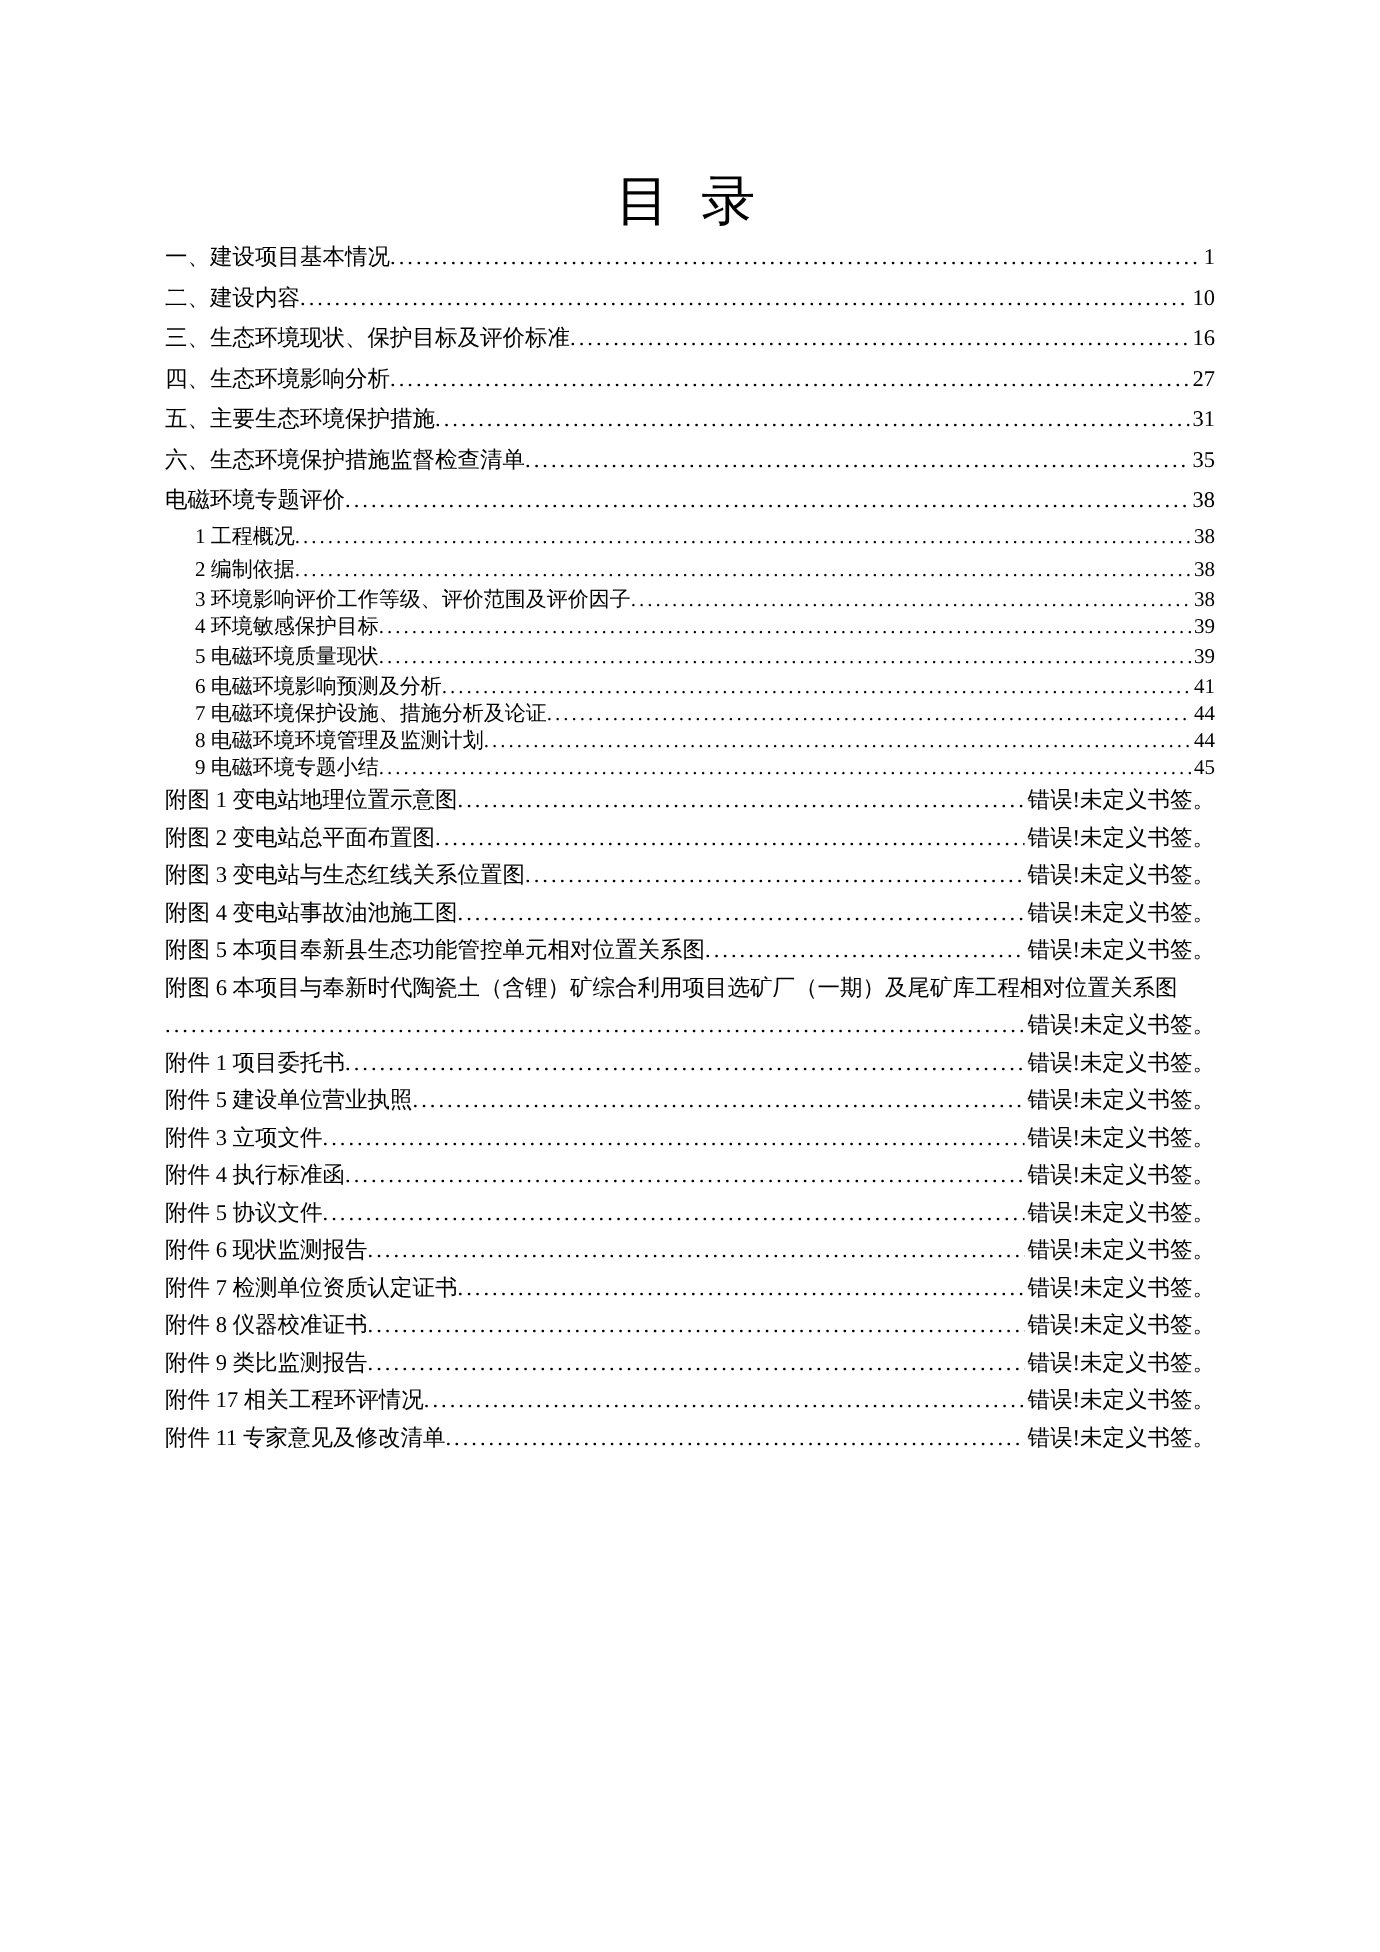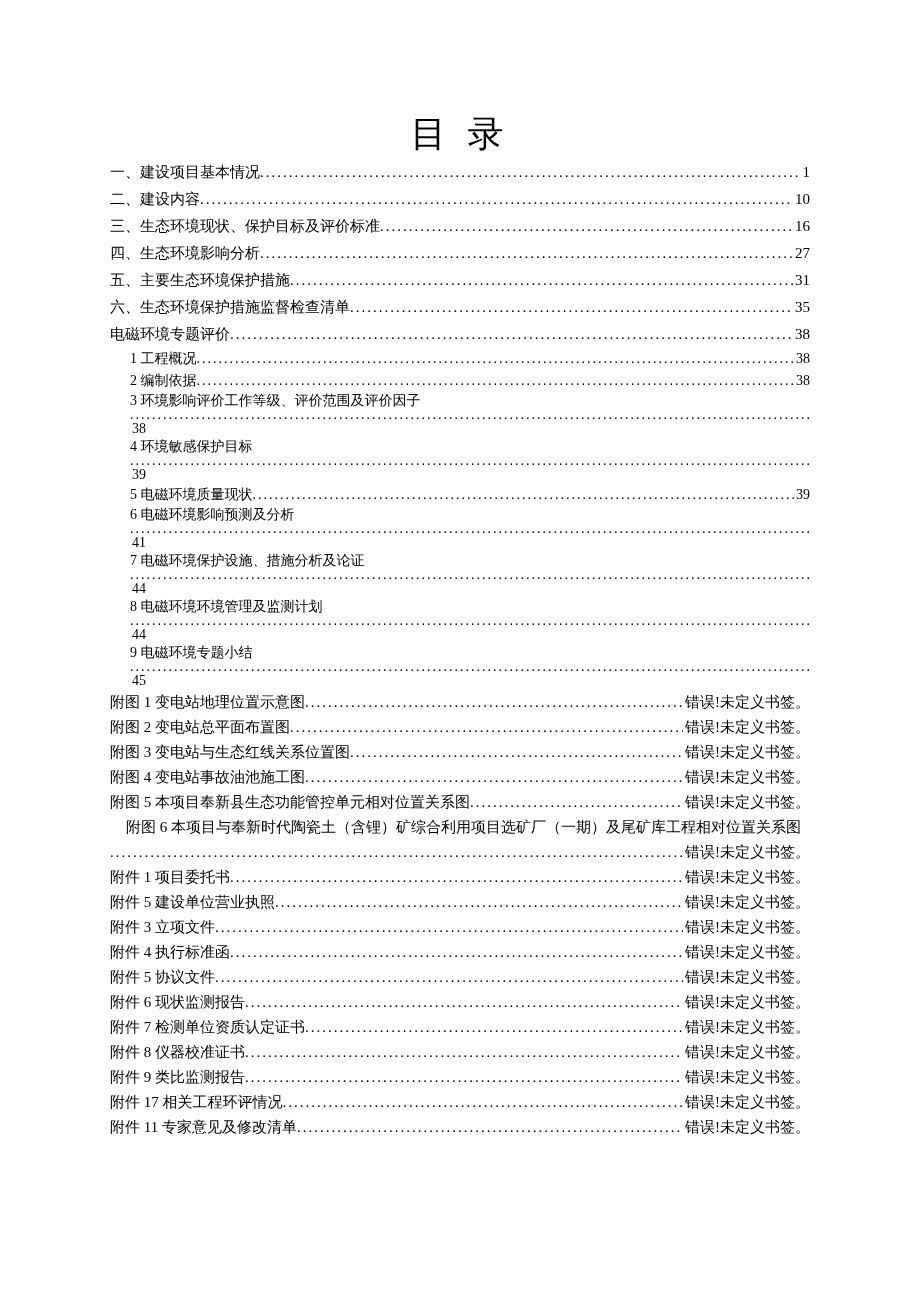--- a/index.html
+++ b/index.html
@@ -43,21 +43,21 @@
     }
     .toc-dots::before {
       content: ".........................................................................................................................................................................................................";
     }
     .toc-page {
       flex: 0 0 auto;
       padding-left: 2px;
     }
     .lvl1 { padding-top: 6px; padding-bottom: 6px; }
     .lvl2 { padding-left: 20px; padding-top: 4px; padding-bottom: 4px; font-size: 14px; text-align: center; }
-    .tight { padding-top: 2px; padding-bottom: 2px; flex-direction: column; }
+    .tight { padding-top: 2px; padding-bottom: 2px; }
     .att { padding-top: 5px; padding-bottom: 5px; }
   </style>
 </head>
 <body>
 
 <div class="page">
   <div class="title">目 录</div>
   <div class="toc" id="toc">
       <div class="toc-entry lvl1">
         <span class="toc-label">一、建设项目基本情况</span>
@@ -157,21 +157,21 @@
       <div class="toc-entry lvl1 att">
         <span class="toc-label">附图 4 变电站事故油池施工图</span>
         <span class="toc-dots"></span>
         <span class="toc-page">错误!未定义书签。</span>
       </div>
       <div class="toc-entry lvl1 att">
         <span class="toc-label">附图 5 本项目奉新县生态功能管控单元相对位置关系图</span>
         <span class="toc-dots"></span>
         <span class="toc-page">错误!未定义书签。</span>
       </div>
-      <div class="toc-entry lvl1 att" style="white-space: normal; margin-left: 16px;">
+      <div class="toc-entry lvl1 att" style="white-space: normal;">
         <span class="toc-label" style="white-space: normal;">附图 6 本项目与奉新时代陶瓷土（含锂）矿综合利用项目选矿厂（一期）及尾矿库工程相对位置关系图</span>
       </div>
       <div class="toc-entry lvl1 att">
         <span class="toc-dots"></span>
         <span class="toc-page">错误!未定义书签。</span>
       </div>
       <div class="toc-entry lvl1 att">
         <span class="toc-label">附件 1 项目委托书</span>
         <span class="toc-dots"></span>
         <span class="toc-page">错误!未定义书签。</span>

